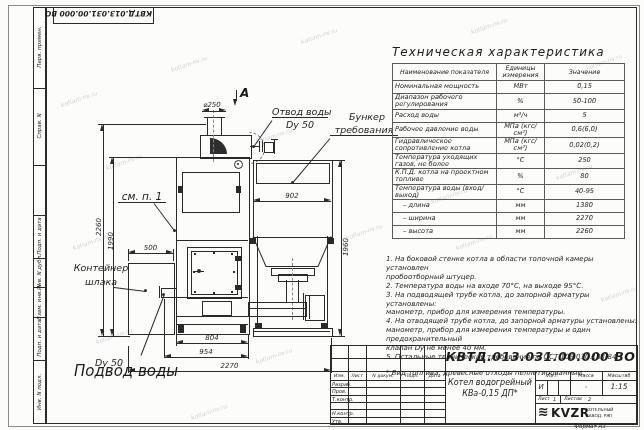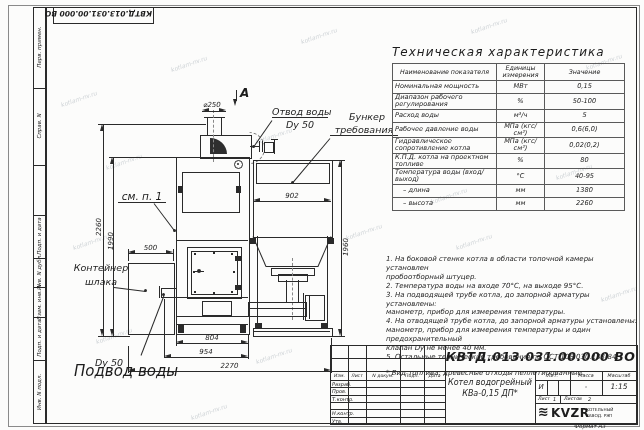--- a/index.html
+++ b/index.html
@@ -289,33 +289,43 @@
           <td>Рабочее давление воды</td>
           <td class="c">МПа (кгс/см²)</td>
           <td class="c">0,6(6,0)</td>
         </tr>
     <tr>
           <td>Гидравлическое сопротивление котла</td>
           <td class="c">МПа (кгс/см²)</td>
           <td class="c">0,02(0,2)</td>
         </tr>
     <tr>
+          <td>Температура уходящих газов, не более</td>
+          <td class="c">°С</td>
+          <td class="c">250</td>
+        </tr>
+    <tr>
           <td>К.П.Д. котла на проектном топливе</td>
           <td class="c">%</td>
           <td class="c">80</td>
         </tr>
     <tr>
           <td>Температура воды (вход/выход)</td>
           <td class="c">°С</td>
           <td class="c">40-95</td>
         </tr>
     <tr>
           <td style="padding-left:10px">– длина</td>
           <td class="c">мм</td>
           <td class="c">1380</td>
+        </tr>
+    <tr>
+          <td style="padding-left:10px">– ширина</td>
+          <td class="c">мм</td>
+          <td class="c">2270</td>
         </tr>
     <tr>
           <td style="padding-left:10px">– высота</td>
           <td class="c">мм</td>
           <td class="c">2260</td>
         </tr>
   </tbody>
     </table>
 
   

